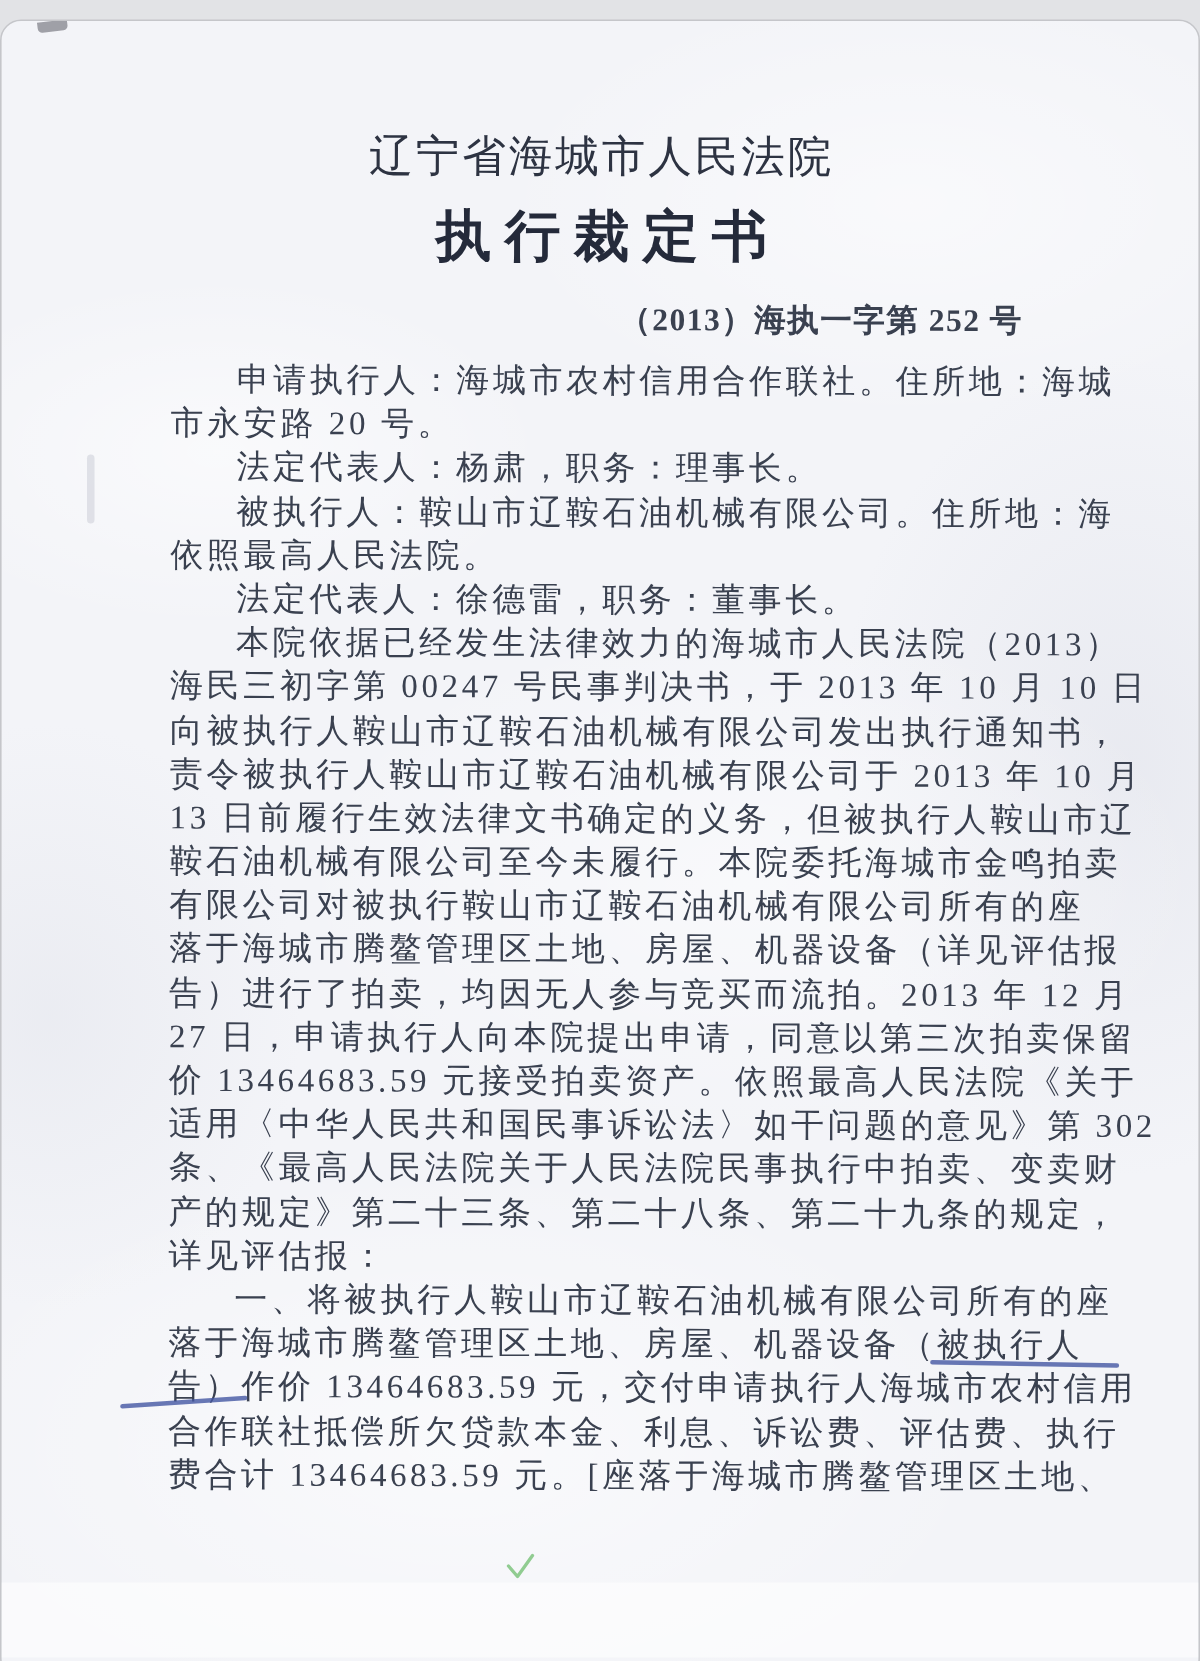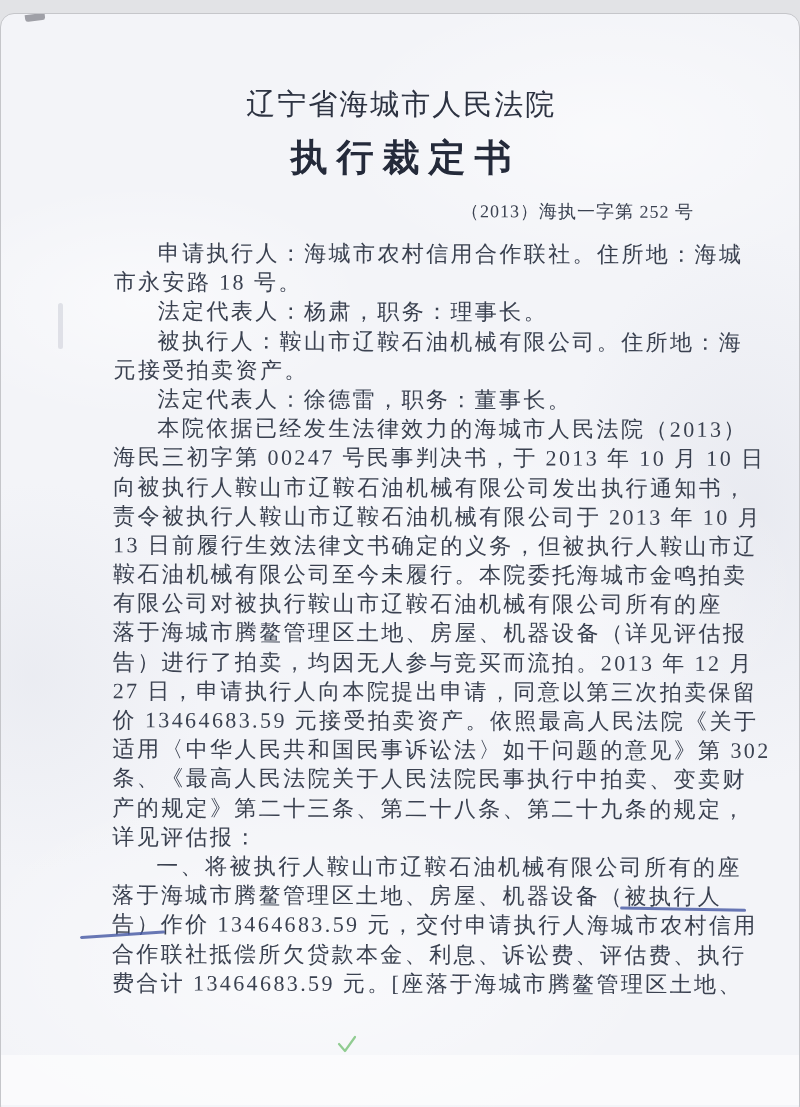--- a/index.html
+++ b/index.html
@@ -26,22 +26,22 @@
     position:absolute;top:71px;left:0;width:100%;
     text-align:center;font-size:29px;letter-spacing:2px;
     color:#2d3342;font-weight:500;
   }
   .doc-title{
     position:absolute;top:119px;left:0;width:100%;
     text-align:center;font-size:37px;font-weight:bold;
     letter-spacing:9px;color:#242a3a;text-indent:9px;
   }
   .case-no{
-    position:absolute;top:185px;right:106px;
-    font-size:18px;color:#3a4150;letter-spacing:1px;
+    position:absolute;top:185px;right:118px;
+    font-size:21px;color:#3a4150;letter-spacing:1px;font-weight:bold;
   }
   .body-text{
     position:absolute;top:225px;left:112px;width:606px;
     font-size:22px;color:#3a4150;
   }
   .line{
     height:29.2px;line-height:29.2px;
     white-space:nowrap;letter-spacing:2.4px;
   }
   .ind{padding-left:44px;}
@@ -74,24 +74,24 @@
   <div class="smudge-left"></div>
   <div class="bottom-band"></div>
 
   <div class="scan-tilt">
     <div class="court-title">辽宁省海城市人民法院</div>
     <div class="doc-title">执行裁定书</div>
     <div class="case-no">（2013）海执一字第 252 号</div>
 
     <div class="body-text">
       <div class="line ind"><span>申请执行人：海城市农村信用合作联社。住所地：海城</span></div>
-      <div class="line"><span>市永安路 18 号。</span></div>
+      <div class="line"><span>市永安路 20 号。</span></div>
       <div class="line ind"><span>法定代表人：杨肃，职务：理事长。</span></div>
       <div class="line ind"><span>被执行人：鞍山市辽鞍石油机械有限公司。住所地：海</span></div>
-      <div class="line"><span>元接受拍卖资产。</span></div>
+      <div class="line"><span>依照最高人民法院。</span></div>
       <div class="line ind"><span>法定代表人：徐德雷，职务：董事长。</span></div>
       <div class="line ind"><span>本院依据已经发生法律效力的海城市人民法院（2013）</span></div>
       <div class="line"><span>海民三初字第 00247 号民事判决书，于 2013 年 10 月 10 日</span></div>
       <div class="line"><span>向被执行人鞍山市辽鞍石油机械有限公司发出执行通知书，</span></div>
       <div class="line"><span>责令被执行人鞍山市辽鞍石油机械有限公司于 2013 年 10 月</span></div>
       <div class="line"><span>13 日前履行生效法律文书确定的义务，但被执行人鞍山市辽</span></div>
       <div class="line"><span>鞍石油机械有限公司至今未履行。本院委托海城市金鸣拍卖</span></div>
       <div class="line"><span>有限公司对被执行鞍山市辽鞍石油机械有限公司所有的座</span></div>
       <div class="line"><span>落于海城市腾鳌管理区土地、房屋、机器设备（详见评估报</span></div>
       <div class="line"><span>告）进行了拍卖，均因无人参与竞买而流拍。2013 年 12 月</span></div>

